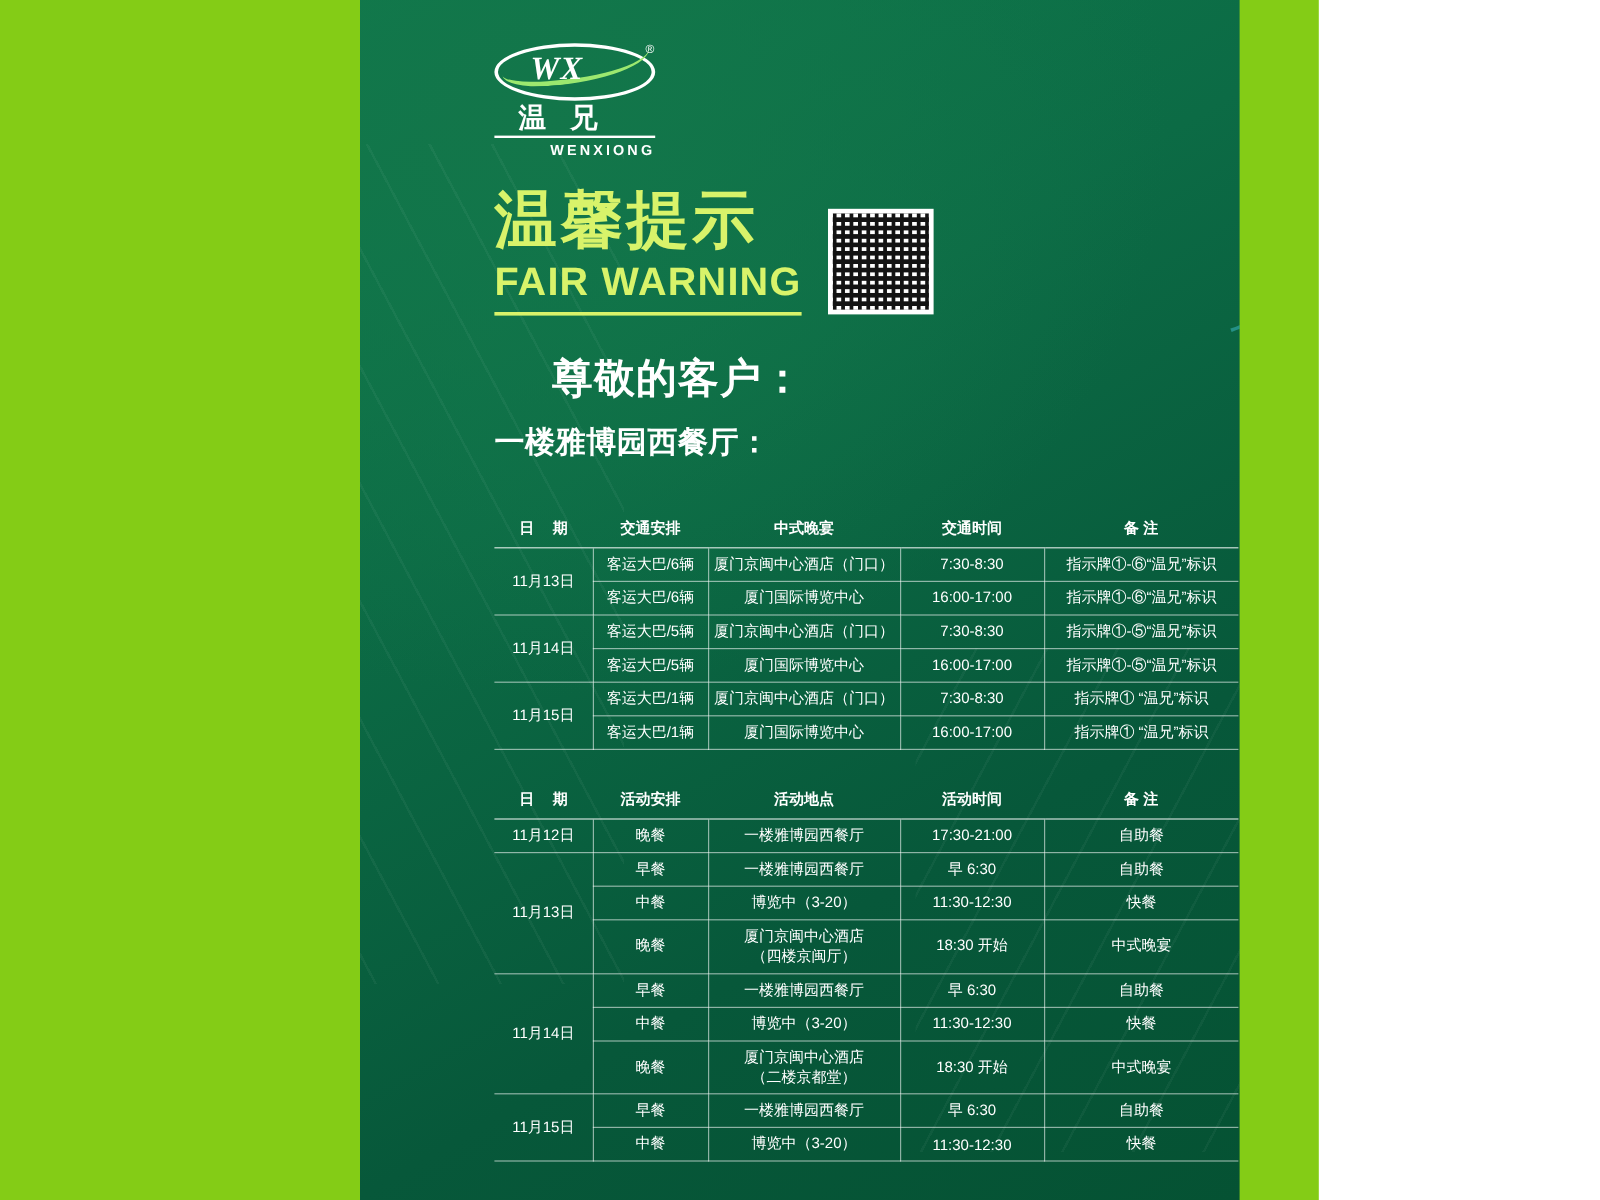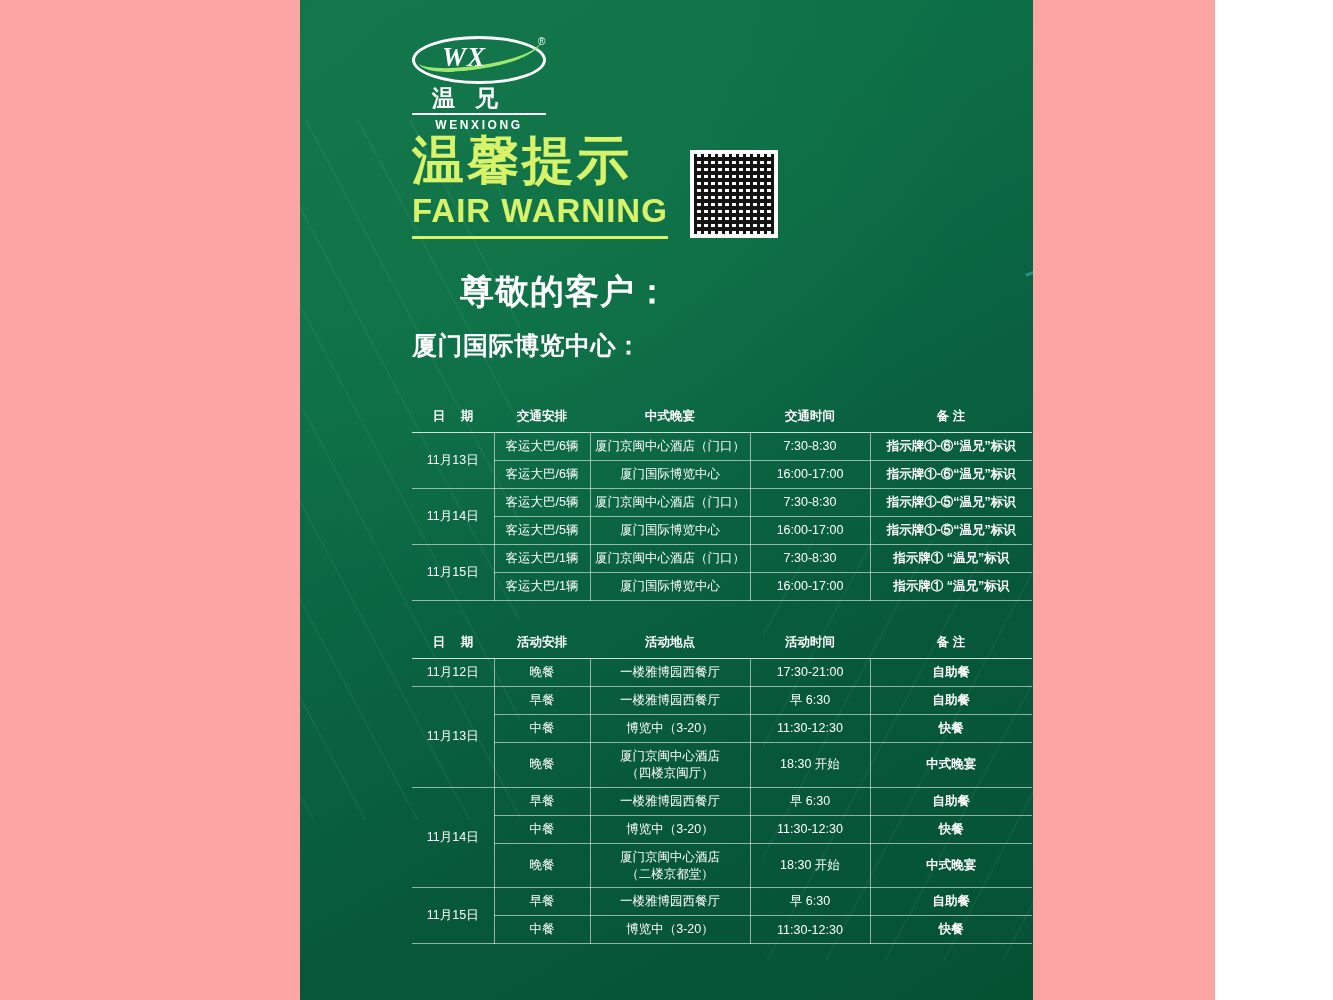--- a/index.html
+++ b/index.html
@@ -8,23 +8,23 @@
     background: #ffffff;
   }
   body {
     width: 1333px;
     height: 1000px;
     font-family: "Liberation Sans", sans-serif;
     overflow: hidden;
   }
   .stage {
     position: relative;
-    width: 1215px;
+    width: 1099px;
     height: 1000px;
-    background: #fca5a5;
+    background: #84cc16;
   }
   .poster {
     position: absolute;
     left: 300px;
     top: 0;
     width: 733px;
     height: 1000px;
     background:
       radial-gradient(ellipse 120% 80% at 20% 10%, #13764a 0%, rgba(19,118,74,0) 60%),
       linear-gradient(150deg, #0e7a4c 0%, #0c6b45 35%, #07583a 70%, #055233 100%);
@@ -165,33 +165,34 @@
     line-height: 1.1;
   }
   .logo-underline {
     width: 134px;
     height: 2px;
     background: #ffffff;
     margin-top: 2px;
   }
   .logo-en {
     width: 134px;
-    text-align: center;
+    text-align: right;
     font-size: 12px;
     font-weight: bold;
     color: #ffffff;
     letter-spacing: 2.6px;
     margin-top: 3px;
   }
 
   
   .title-row {
     display: flex;
     align-items: flex-start;
     padding-left: 72px;
+    margin-top: 24px;
   }
   .title-block { position: relative; }
   .title-cn {
     font-size: 52px;
     font-weight: bold;
     color: #d8f36a;
     letter-spacing: 3px;
     line-height: 1.08;
   }
   .title-en {
@@ -270,21 +271,21 @@
     border-left: none;
     border-right: none;
     border-bottom: 1px solid rgba(255,255,255,.8);
     padding-bottom: 7px;
   }
   table.sched th.hd-date { letter-spacing: 6px; text-indent: 6px; }
   table.sched td.date-cell { font-weight: normal; }
   .t1 { margin-top: 22px; }
   .t2 { margin-top: 28px; }
   table.sched td.noline-l { border-left: none; }
-  table.sched td.noline-r { border-right: none; font-weight: bold; }
+  table.sched td.noline-r { border-right: none; }
   table.sched tr.lastrow td { border-bottom: 1px solid rgba(255,255,255,.55); }
   .two-line { line-height: 1.35; white-space: normal; }
 </style>
 </head>
 <body>
 
 <div class="stage">
   <div class="poster">
 
     <div class="deco deco-3"></div>
@@ -317,21 +318,21 @@
           <div class="title-rule"></div>
         </div>
         <div class="qr-title">
           <div class="qr-cells"></div>
         </div>
       </div>
 
       <div class="greeting">
         <div class="line1">尊敬的客户：</div>
         <div class="line2">
-          <div>厦门国际博览中心：</div>
+          <div>一楼雅博园西餐厅：</div>
         </div>
       </div>
 
       <div class="table-wrap">
         <table class="sched t1" id="transport-table">
             <colgroup>
               <col style="width:82px">
               <col style="width:96px">
               <col style="width:160px">
               <col style="width:120px">

